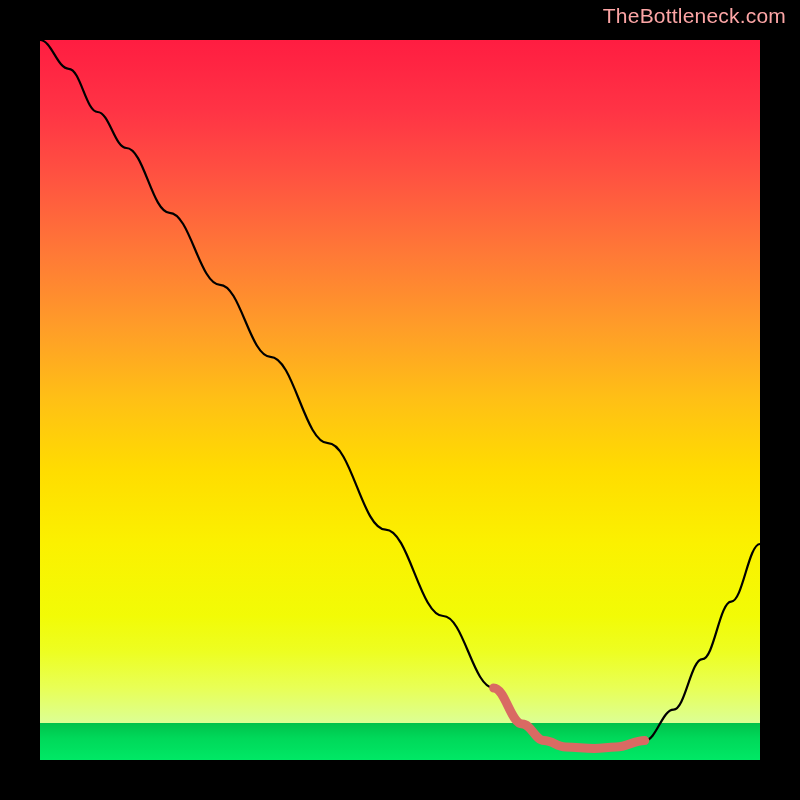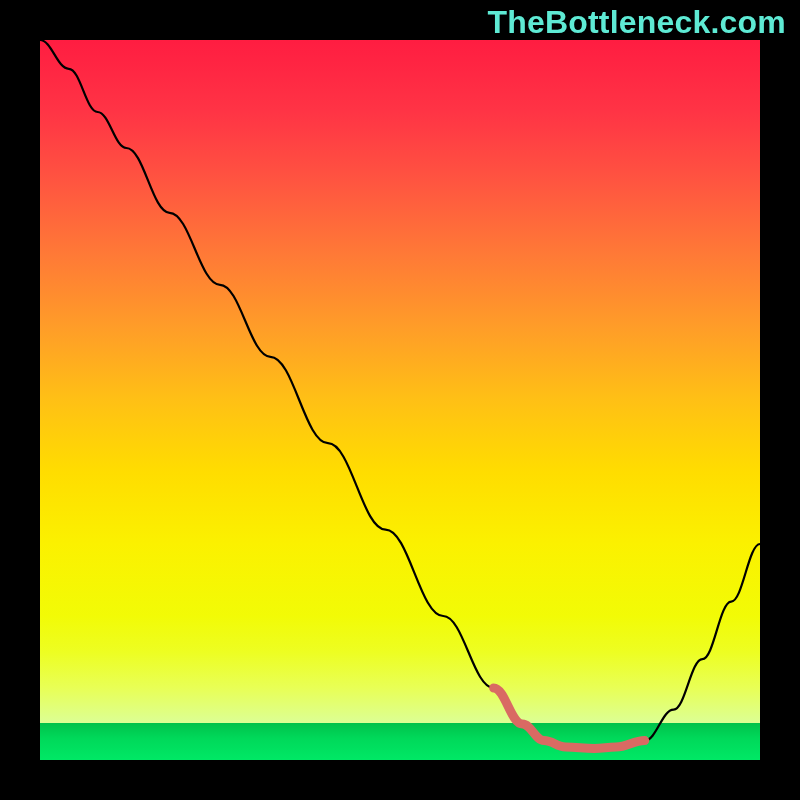--- a/index.html
+++ b/index.html
@@ -8,23 +8,23 @@
     width: 800px;
     height: 800px;
     background: #000;
     position: relative;
     font-family: Arial, Helvetica, sans-serif;
   }
   .watermark {
     position: absolute;
     top: 4px;
     right: 14px;
-    color: #5eead4;
-    font-size: 32px;
-    font-weight: 700;
+    color: #fca5a5;
+    font-size: 21px;
+    font-weight: 400;
     letter-spacing: 0.2px;
   }
   .plot-outer {
     position: absolute;
     left: 40px;
     top: 40px;
     width: 720px;
     height: 720px;
     background: #000;
   }

